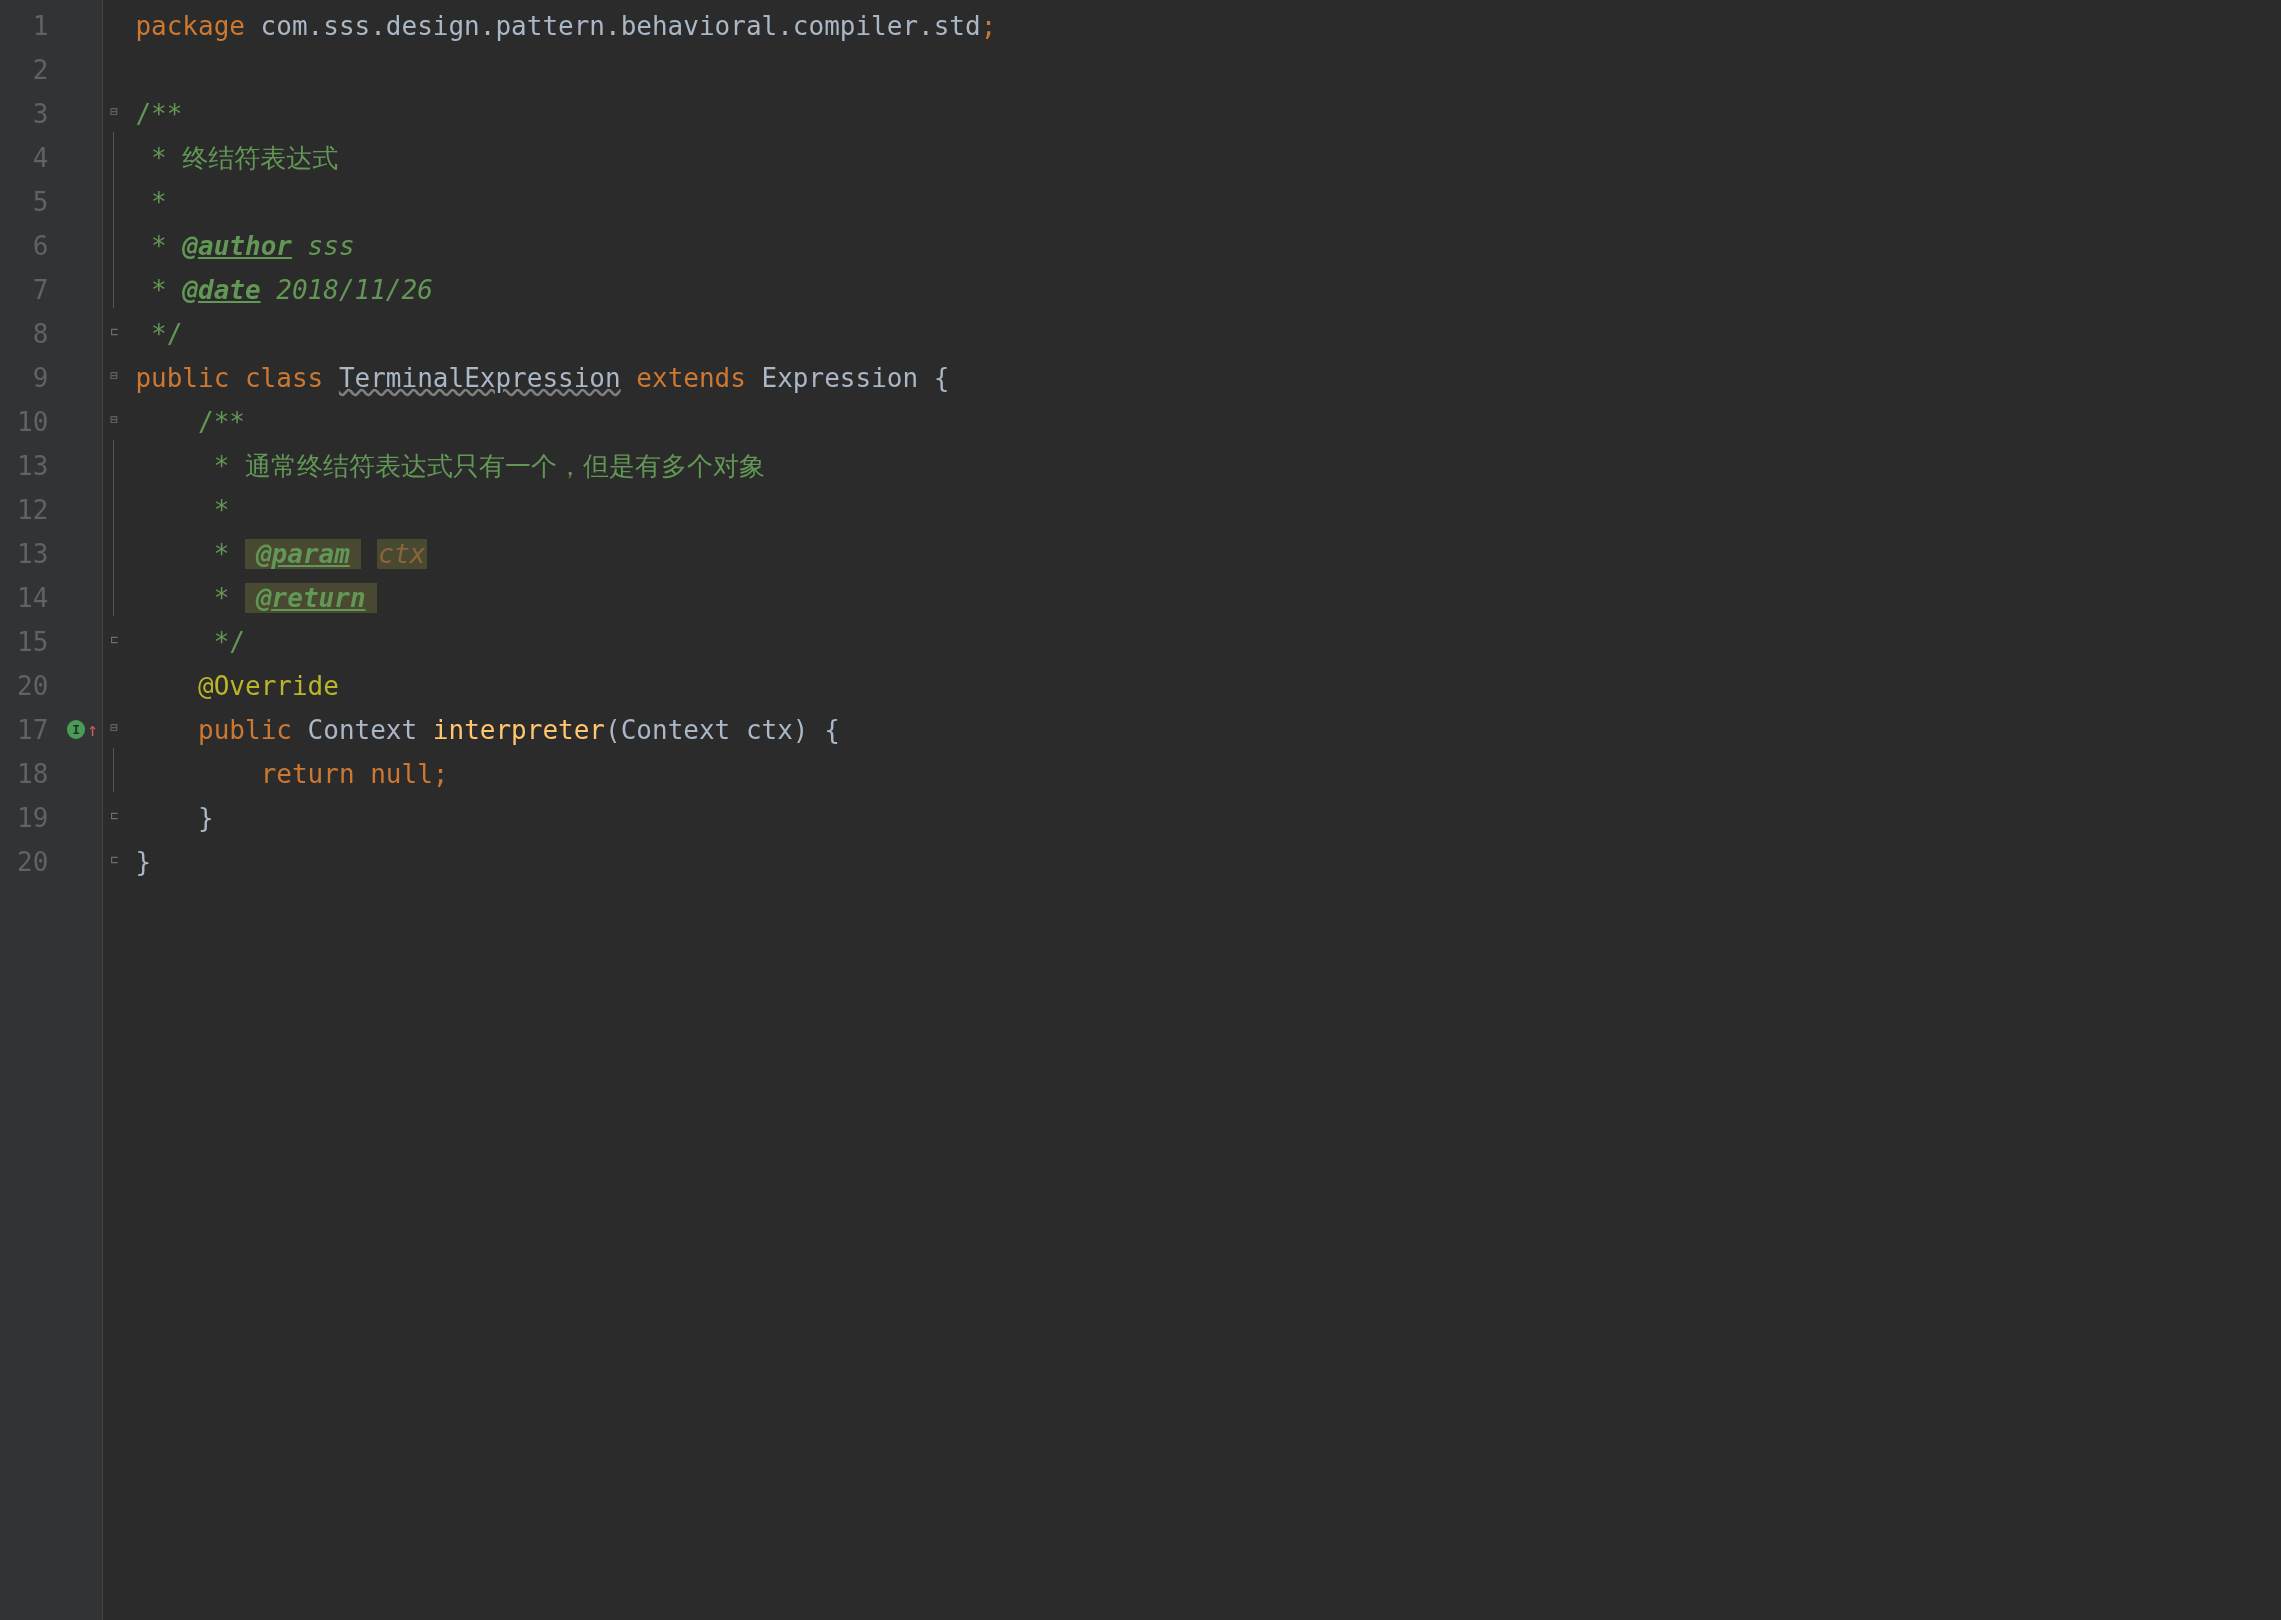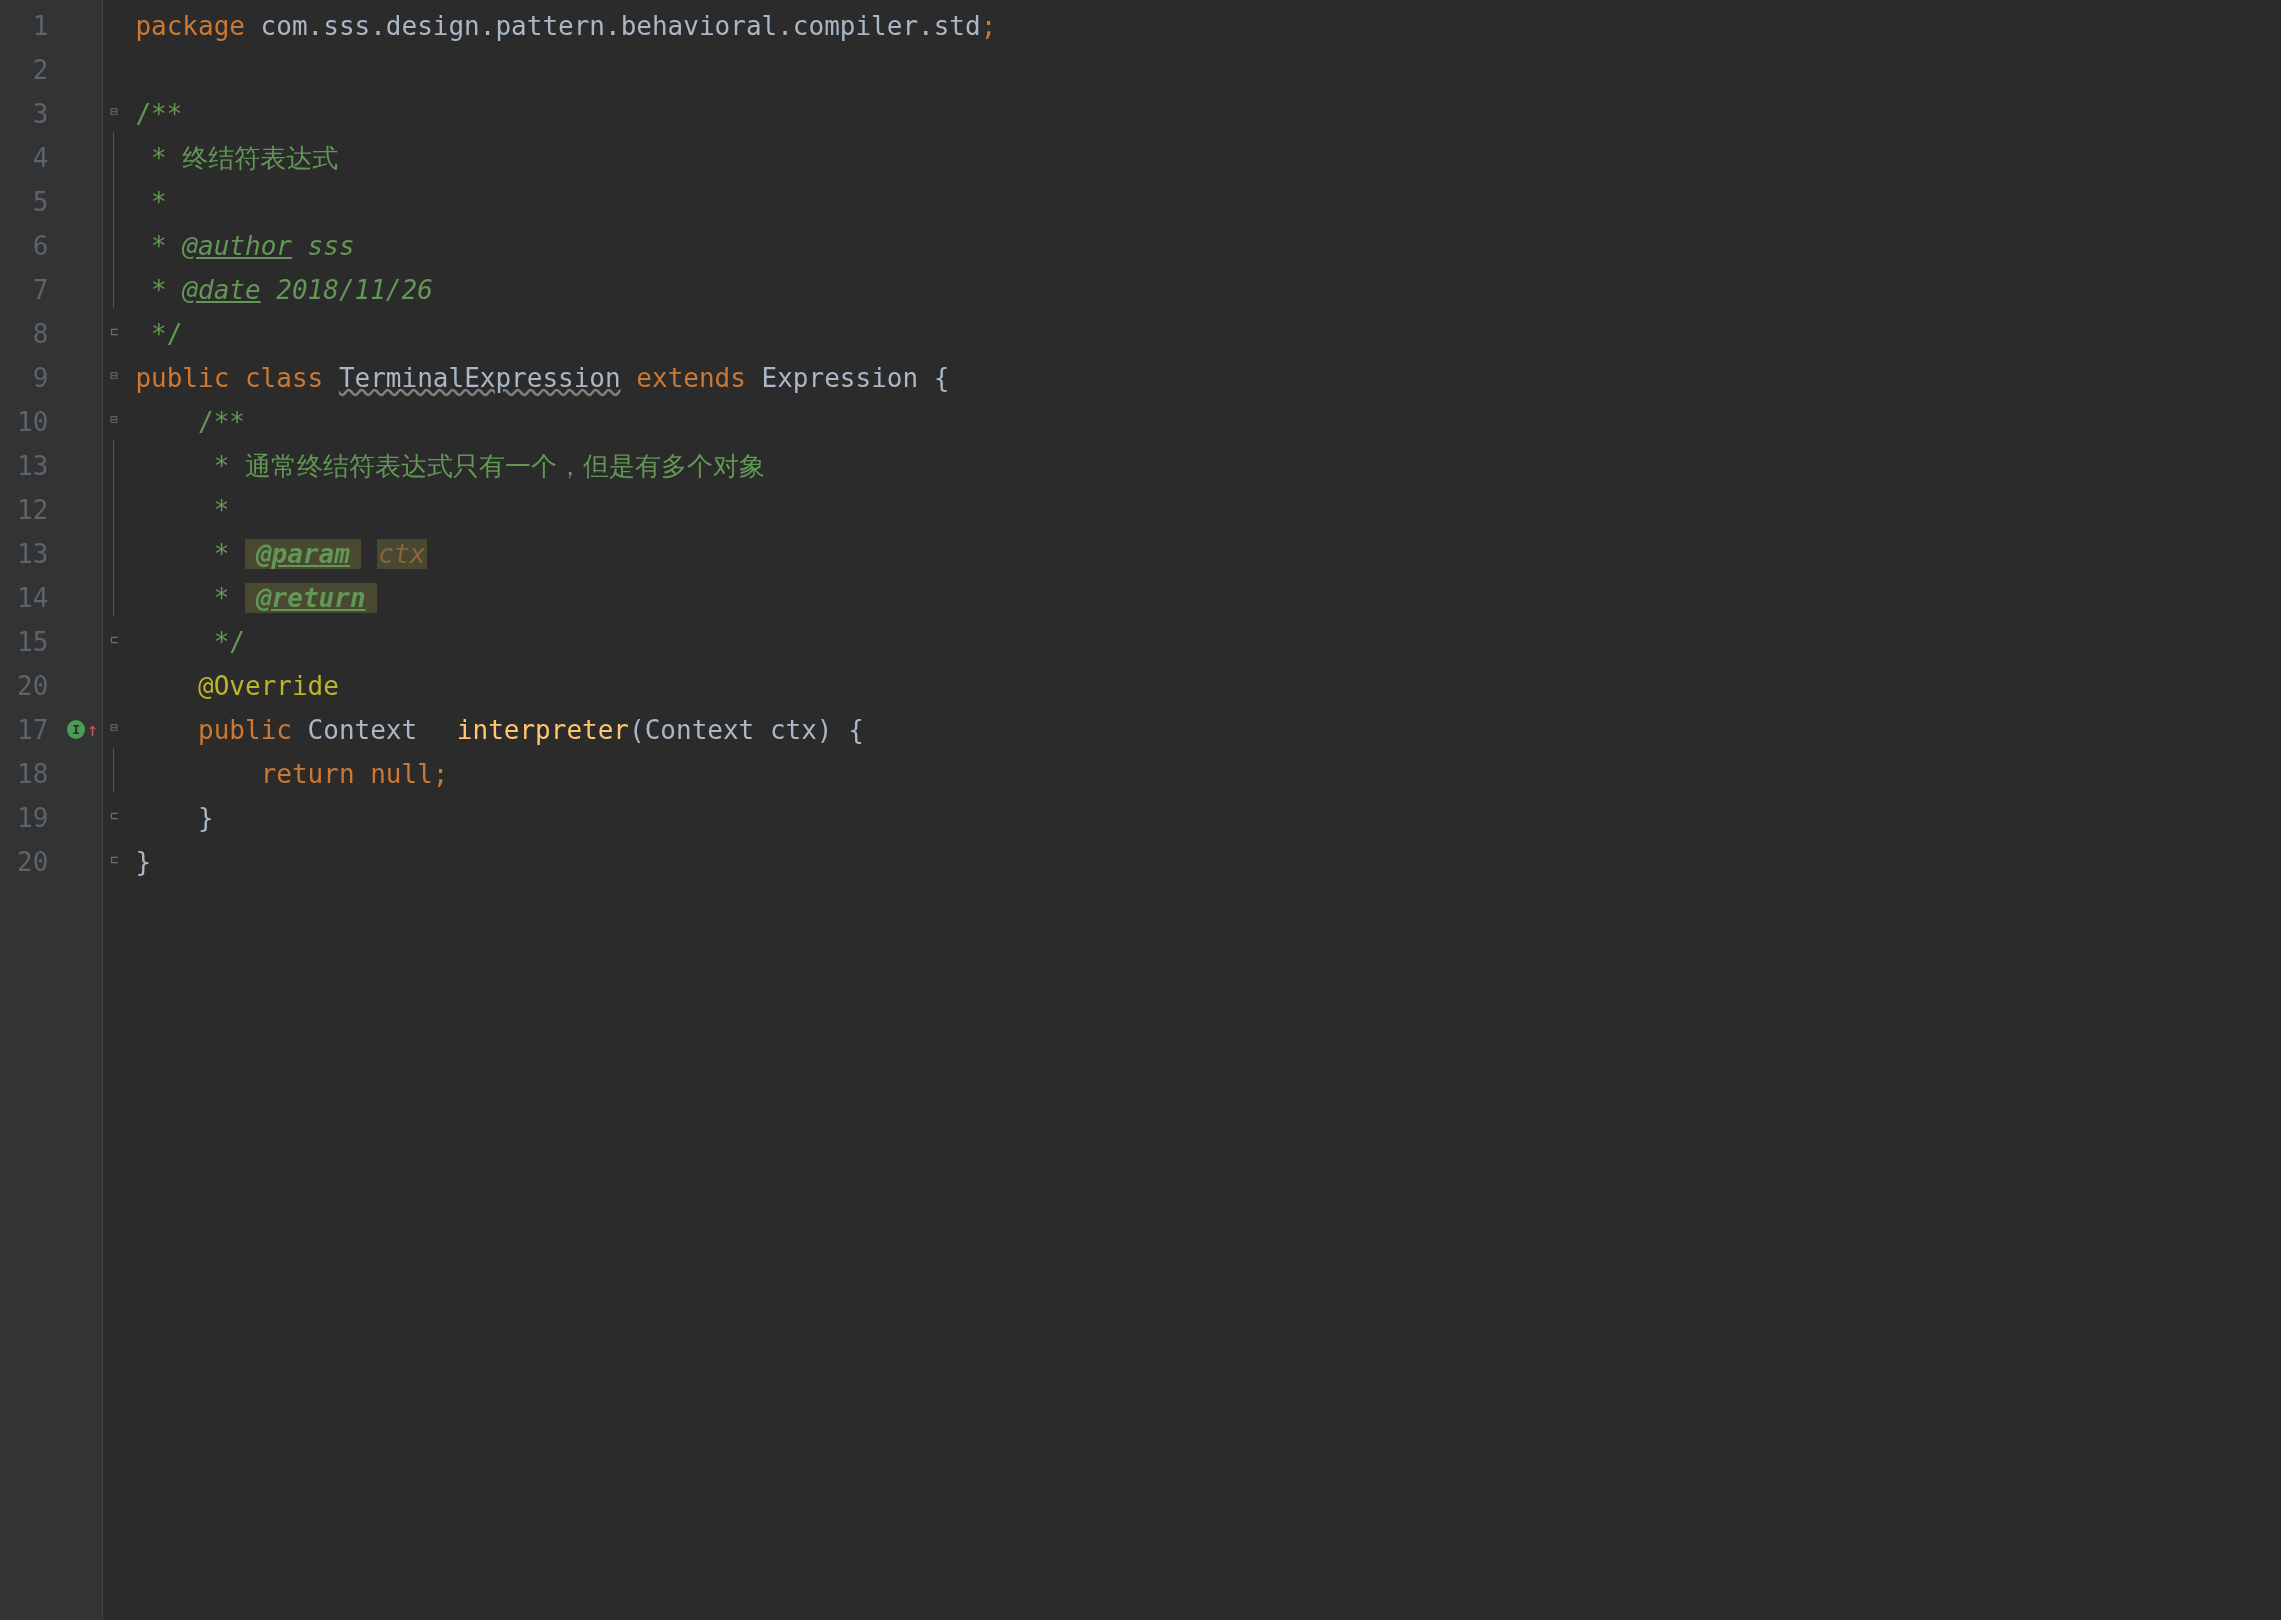--- a/index.html
+++ b/index.html
@@ -93,33 +93,33 @@
 }
 .code-line {
   height: 44px;
   line-height: 44px;
   white-space: pre;
 }
 .kw { color: #cc7832; }
 .pkg { color: #a9b7c6; }
 .semi { color: #cc7832; }
 .doc { color: #629755; }
-.doc-tag { color: #629755; font-weight: normal; font-style: italic; text-decoration: underline; }
+.doc-tag { color: #629755; font-weight: bold; font-style: italic; text-decoration: underline; }
 .doc-tag-hl { color: #629755; font-weight: bold; font-style: italic; text-decoration: underline; background: rgba(128,128,64,0.35); padding: 0 11px; }
 .doc-param { color: #8a653b; font-style: italic; background: rgba(128,128,64,0.35); padding: 0 1.8px; }
 .doc-text { color: #629755; font-style: italic; }
 .classname { color: #a9b7c6; }
 .classname-wavy {
   color: #a9b7c6;
   text-decoration-line: underline;
   text-decoration-style: wavy;
   text-decoration-color: #808080;
 }
 .annotation { color: #bbb529; }
-.method { color: #ffc66d; margin-left: 24px; }
+.method { color: #ffc66d; }
 .ident { color: #a9b7c6; }
 .brace { color: #a9b7c6; }
 </style>
 </head>
 <body>
 
 <div class="editor">
   <div class="gutter">
     <div class="gutter-line">1</div>
     <div class="gutter-line">2</div>

